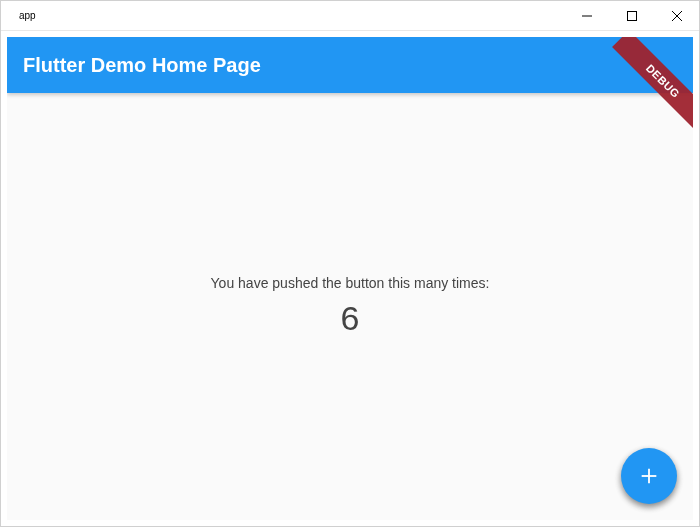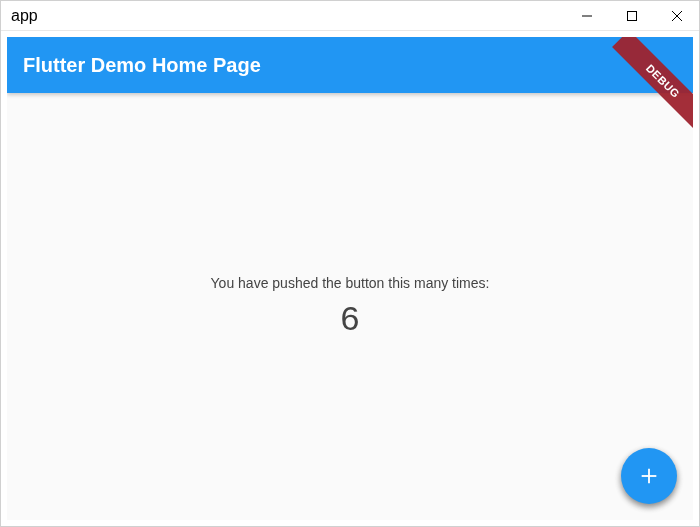--- a/index.html
+++ b/index.html
@@ -16,24 +16,25 @@
       border: 1px solid #d0d0d0;
     }
     .titlebar {
       height: 30px;
       background: #fff;
       display: flex;
       align-items: center;
       border-bottom: 1px solid #e8e8e8;
     }
     .titlebar-title {
-      font-size: 16px;
+      font-size: 10px;
       color: #000;
       padding-left: 10px;
       flex: 1;
+      margin-left: 8px;
     }
     .titlebar-buttons {
       display: flex;
       height: 100%;
     }
     .titlebar-btn {
       width: 45px;
       height: 30px;
       display: flex;
       align-items: center;

